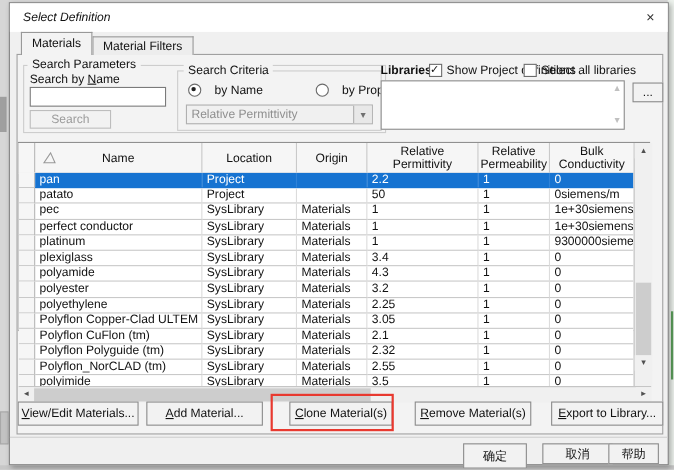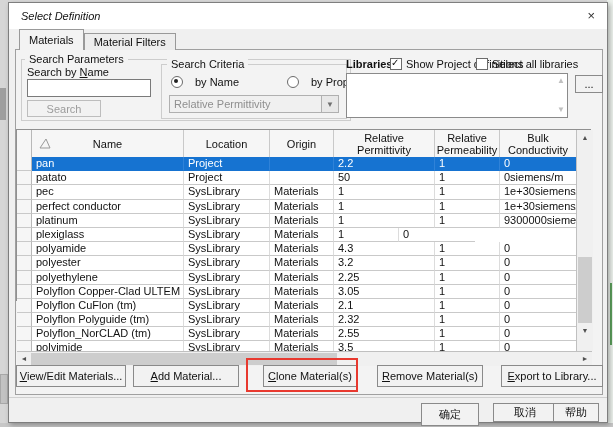--- a/index.html
+++ b/index.html
@@ -76,21 +76,21 @@
   
   .table{left:7px;top:126px;width:575px;height:172px;border:1px solid #909090;background:#fff;z-index:3;}
   .hrow{position:absolute;left:0;top:0;width:559px;height:27px;display:flex;background:#f6f6f6;
         border-bottom:1px solid #b0b0b0;}
   .hc{display:flex;flex-direction:column;justify-content:center;align-items:center;
       border-right:1px solid #c9c9c9;line-height:12px;box-sizing:border-box;overflow:hidden;flex:none;}
   .hc1{position:relative;}
   .sorticon{position:absolute;left:7px;top:8px;}
   .hc6in{width:104px;text-align:center;}
   .tbody{position:absolute;left:0;top:27px;width:559px;height:194px;overflow:hidden;background:#fff;}
-  .trow{display:flex;height:14.2px;box-sizing:border-box;}
+  .trow{display:flex;height:14.2px;box-sizing:border-box;justify-content:space-between;}
   .tc{box-sizing:border-box;border-right:1px solid #dcdcdc;border-bottom:1px solid #c9c9c9;
       padding-left:4px;line-height:13px;overflow:hidden;white-space:nowrap;flex:none;}
   .c0{width:15px;background:#f6f6f6;border-right:1px solid #b8b8b8;padding-left:0;}
   .c1{width:152px;} .c2{width:86px;} .c3{width:64px;} .c4{width:101px;} .c5{width:65px;}
   .c6{width:76px;border-right:none;}
   .trow.sel .tc{background:#1673d1;color:#fff;border-bottom-color:#1673d1;border-right-color:#2f82d8;}
   .trow.sel .c0{background:#f6f6f6;color:#111;border-right-color:#b8b8b8;border-bottom-color:#c9c9c9;}
 
   .vscroll{position:absolute;left:559px;top:0;width:16px;height:221px;background:#f0f0f0;
            border-left:1px solid #c0c0c0;}
@@ -256,20 +256,21 @@
             <div class="tc c3">Materials</div>
             <div class="tc c4">1</div>
             <div class="tc c5">1</div>
             <div class="tc c6">9300000siemens/m</div>
           </div>
           <div class="trow">
             <div class="tc c0"></div>
             <div class="tc c1">plexiglass</div>
             <div class="tc c2">SysLibrary</div>
             <div class="tc c3">Materials</div>
+            <div class="tc c4">3.4</div>
             <div class="tc c5">1</div>
             <div class="tc c6">0</div>
           </div>
           <div class="trow">
             <div class="tc c0"></div>
             <div class="tc c1">polyamide</div>
             <div class="tc c2">SysLibrary</div>
             <div class="tc c3">Materials</div>
             <div class="tc c4">4.3</div>
             <div class="tc c5">1</div>

